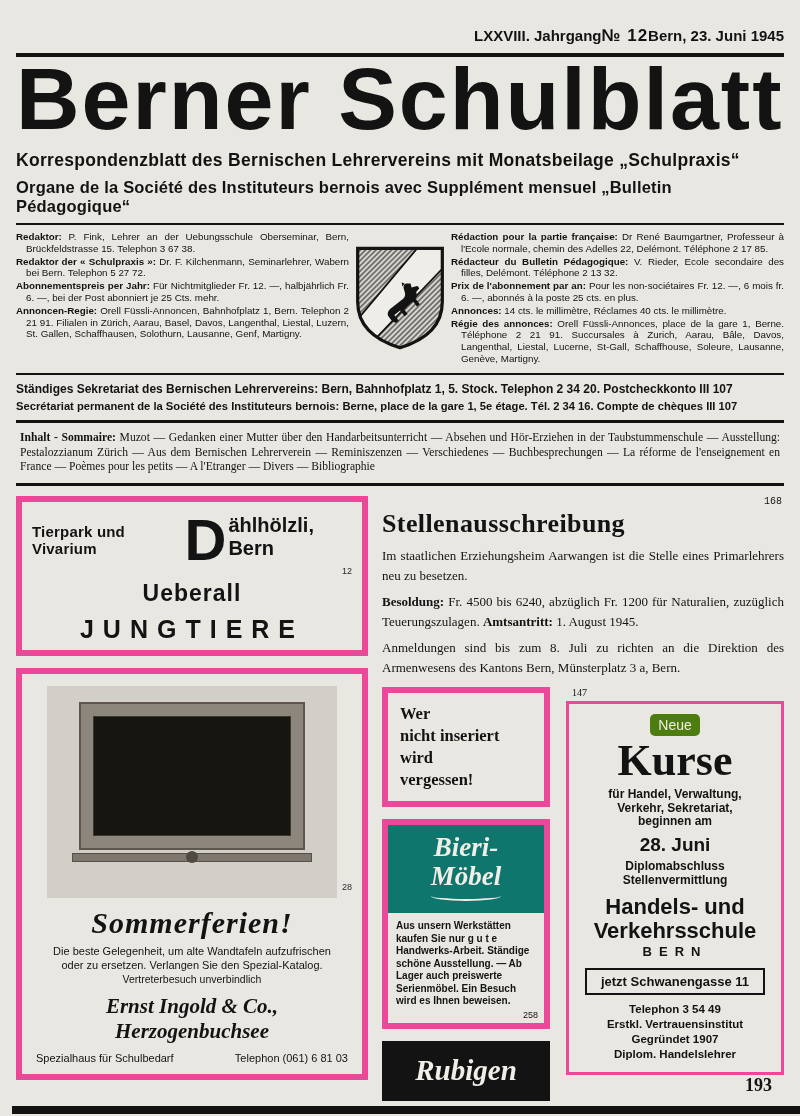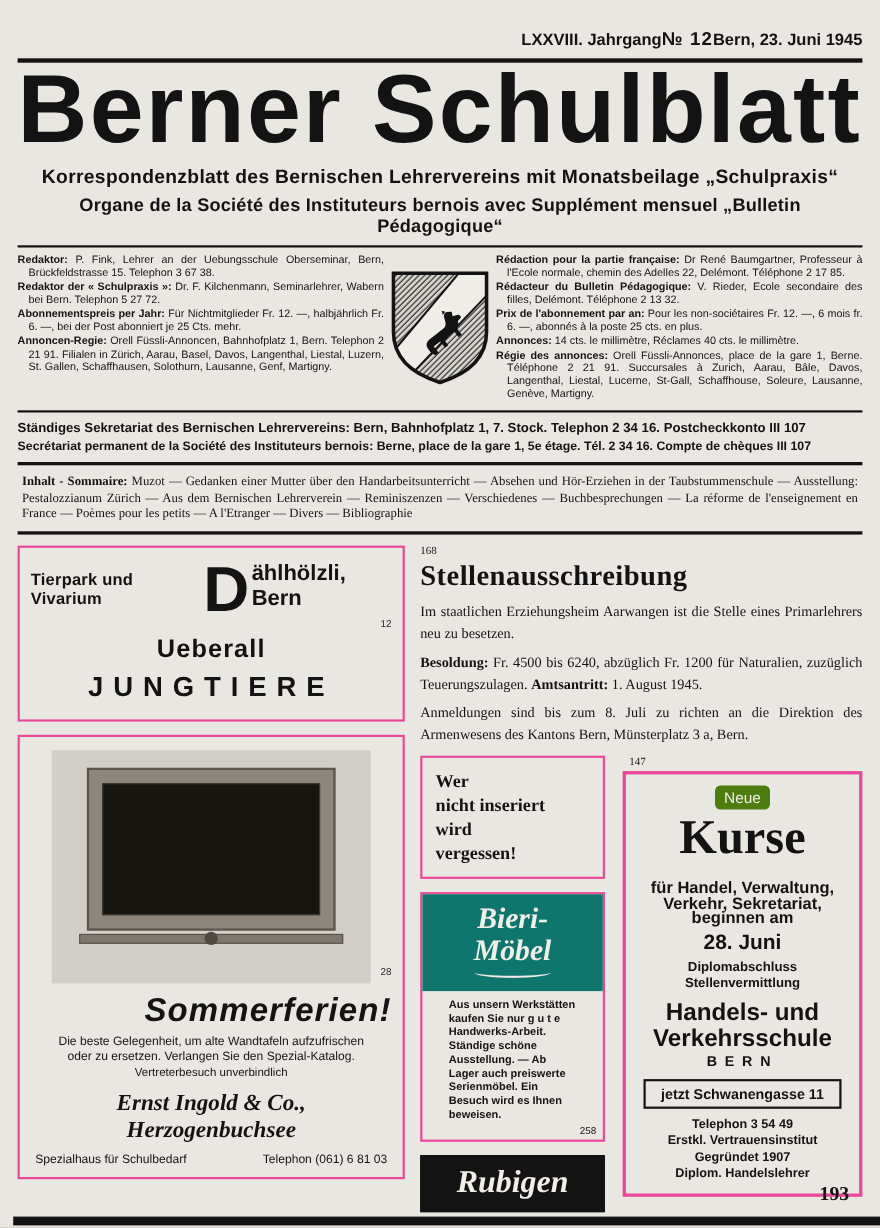--- a/index.html
+++ b/index.html
@@ -12,21 +12,21 @@
   .rule{background:#131313}
   .rule.thick{height:4px;margin-top:7px}
   .rule.thin{height:2px;margin:7px 0 6px}
   .rule.heavy{height:3px;margin:6px 0}
 
   
   .title-de{margin:2px 0 0;font-size:88px;line-height:0.92;font-weight:bold;letter-spacing:2px;white-space:nowrap}
   .title-row{display:flex;align-items:flex-end;margin-top:8px}
   .title-fr{margin:0;font-size:48px;line-height:0.95;font-weight:bold;letter-spacing:6px;white-space:nowrap}
   .appears{margin-left:auto;font-weight:bold;font-size:15px;line-height:19px;letter-spacing:1px;text-align:left;margin-bottom:2px}
-  .subtitle{text-align:center;font-weight:bold}
+  .subtitle{font-weight:bold}
   .subtitle.de{font-size:17.5px;margin-top:10px;letter-spacing:0.3px}
   .subtitle.fr{font-size:16.5px;margin-top:7px;letter-spacing:0.2px}
 
   
   .imprint{display:flex;gap:3px;align-items:stretch}
   .imp-col{flex:1;font-size:9.8px;line-height:11.8px;text-align:justify}
   .imp-col p{margin:0 0 1px;padding-left:10px;text-indent:-10px}
   .imp-col b{font-weight:bold}
   .imp-bear{width:96px;flex:none;display:flex;align-items:center;justify-content:center}
 
@@ -37,74 +37,74 @@
 
   
   .contents{font-family:"Liberation Serif",serif;font-size:11.6px;line-height:14.8px;text-align:justify;padding:2px 4px}
   .contents b{font-weight:bold}
 
   
   .main{display:flex;gap:14px;margin-top:10px}
   .col-left{width:352px;flex:none}
   .col-right{flex:1;position:relative}
 
-  .adbox{border:2px solid #ec4899;box-sizing:border-box;position:relative}
+  .adbox{border:6px solid #ec4899;box-sizing:border-box;position:relative}
 
   
   .ad-tierpark{height:160px;padding:12px 10px 8px}
   .tp-top{display:flex;align-items:center;justify-content:center}
   .tp-line1{font-weight:bold;font-size:15px;margin-right:6px;letter-spacing:0.2px}
   .tp-big{font-weight:bold;font-size:58px;line-height:0.85}
   .tp-line1b{font-weight:bold;font-size:20px;align-self:flex-end;margin:0 0 6px 2px}
   .tp-ueberall{font-weight:bold;font-size:23px;text-align:center;margin-top:14px;letter-spacing:1px}
   .tp-jungtiere{font-weight:bold;font-size:25px;text-align:center;margin-top:8px;letter-spacing:9px}
   .small-num{position:absolute;font-size:9px;color:#2a2a2a}
   .tp-num{right:10px;top:64px}
 
   
   .ad-sommerferien{margin-top:12px;padding:8px 10px 10px}
   .bb-photo{width:290px;height:212px;background:#d2cfc8;margin:4px auto 0;padding-top:16px;box-sizing:border-box}
   .bb-frame{width:226px;height:148px;margin:0 auto;background:#8d867c;padding:12px;box-sizing:border-box;border:2px solid #5c564e}
   .bb-board{width:100%;height:100%;background:#16150f;border:1px solid #3c3832;box-sizing:border-box}
   .bb-tray{width:240px;height:9px;background:#7e776e;margin:3px auto 0;border:1px solid #56504a;position:relative;box-sizing:border-box}
   .bb-knob{position:absolute;left:50%;top:-3px;width:12px;height:12px;margin-left:-6px;border-radius:50%;background:#4e4942}
   .sf-num{right:10px;top:208px}
-  .sf-title{font-family:Liberation Sans, sans-serif;font-style:italic;font-weight:bold;font-size:30px;text-align:right;margin-top:8px;letter-spacing:1px}
+  .sf-title{font-family:Liberation Serif, serif;font-style:italic;font-weight:bold;font-size:30px;text-align:center;margin-top:8px;letter-spacing:1px}
   .sf-text{font-size:11px;line-height:14px;text-align:center;width:300px;margin:4px auto 0}
   .sf-text2{font-size:10.5px;text-align:center;margin-top:1px}
   .sf-company{font-family:"Liberation Serif",serif;font-style:italic;font-weight:bold;font-size:21px;text-align:center;margin-top:9px}
   .sf-foot{display:flex;justify-content:space-between;font-size:11px;margin-top:8px;padding:0 4px}
 
   
-  .article-number{font-family:Liberation Serif, serif;font-size:10px;height:13px;padding-right:2px}
+  .article-number{text-align:right;font-family:Liberation Mono, monospace;font-size:10px;height:13px;padding-right:2px}
   .article-title{margin:0;font-family:"Liberation Serif",serif;font-weight:bold;font-size:26px;letter-spacing:0.4px}
   .article p{font-family:"Liberation Serif",serif;font-size:13px;line-height:19.5px;text-align:justify;margin:7px 0 0}
   .article p b{font-weight:bold}
 
   
   .ads-row{display:flex;gap:16px;margin-top:10px}
   .mid-col{width:168px;flex:none}
   .kurse-col{flex:1}
   .kurse-num{font-family:"Liberation Serif",serif;font-size:10px;height:14px;padding-left:6px}
 
   .ad-wer{padding:10px 12px;font-family:"Liberation Serif",serif;font-weight:bold;font-size:16.5px;line-height:22px}
   .ad-bieri{margin-top:12px}
   .bieri-black{background:#0f766e;color:#f1eee8;text-align:center;padding:8px 4px 12px}
   .bieri-script{font-family:"Liberation Serif",serif;font-style:italic;font-weight:bold;font-size:27px;line-height:29px}
   .flourish{width:70px;height:8px;border-bottom:2px solid #f1eee8;border-radius:50%;margin:0 auto}
-  .bieri-text{padding:7px 24px 2px;font-size:10px;line-height:12.5px;font-weight:bold;text-align:left}
+  .bieri-text{padding:7px 8px 2px;font-size:10px;line-height:12.5px;font-weight:bold;text-align:left}
   .bieri-num{text-align:right;font-size:9px;padding:0 6px 3px}
   .ad-rubigen{margin-top:12px;background:#131313;color:#f1eee8;text-align:center;padding:8px 6px 10px;border-color:#131313}
   .rubigen-script{font-family:"Liberation Serif",serif;font-style:italic;font-weight:bold;font-size:29px;line-height:30px}
 
   
   .ad-kurse{border-width:3px;padding:10px 8px;text-align:center}
   .k-badge{display:inline-block;background:#4d7c0f;color:#f1eee8;font-weight:normal;font-size:14px;padding:3px 8px;border-radius:5px}
   .k-title{font-family:"Liberation Serif",serif;font-weight:bold;font-size:44px;line-height:46px;margin-top:2px}
-  .k-lines{font-size:15px;font-weight:bold;line-height:13.5px;margin-top:17px}
+  .k-lines{font-size:12px;font-weight:bold;line-height:13.5px;margin-top:4px}
   .k-date{font-size:19px;font-weight:bold;margin-top:5px}
   .k-sub{font-size:12px;font-weight:bold;line-height:14.5px;margin-top:3px}
   .k-school{font-size:22px;font-weight:bold;line-height:24px;margin-top:7px}
   .k-city{font-size:13px;font-weight:bold;letter-spacing:7px;margin-top:1px}
   .k-addr{border:2px solid #131313;font-size:13px;font-weight:bold;padding:4px 4px;margin:9px 8px 7px}
   .k-line{font-size:11.5px;font-weight:bold;line-height:15px}
 
   .page-number{position:absolute;right:28px;bottom:20px;font-family:"Liberation Serif",serif;font-weight:bold;font-size:18px}
   .bottom-bar{position:absolute;left:12px;right:0;bottom:2px;height:8px;background:#131313}
 </style>
@@ -162,21 +162,21 @@
       <p><b>Rédacteur du Bulletin Pédagogique:</b><span> V. Rieder, Ecole secondaire des filles, Delémont. Téléphone 2 13 32.</span></p>
       <p><b>Prix de l'abonnement par an:</b><span> Pour les non-sociétaires Fr. 12. —, 6 mois fr. 6. —, abonnés à la poste 25 cts. en plus.</span></p>
       <p><b>Annonces:</b><span> 14 cts. le millimètre, Réclames 40 cts. le millimètre.</span></p>
       <p><b>Régie des annonces:</b><span> Orell Füssli-Annonces, place de la gare 1, Berne. Téléphone 2 21 91. Succursales à Zurich, Aarau, Bâle, Davos, Langenthal, Liestal, Lucerne, St-Gall, Schaffhouse, Soleure, Lausanne, Genève, Martigny.</span></p>
     </div>
   </div>
 
   <div class="rule thin"></div>
 
   <div class="secretariat">
-    <div class="de">Ständiges Sekretariat des Bernischen Lehrervereins: Bern, Bahnhofplatz 1, 7. Stock. Telephon 2 34 16. Postcheckkonto III 107</div>
+    <div class="de">Ständiges Sekretariat des Bernischen Lehrervereins: Bern, Bahnhofplatz 1, 5. Stock. Telephon 2 34 20. Postcheckkonto III 107</div>
     <div class="fr">Secrétariat permanent de la Société des Instituteurs bernois: Berne, place de la gare 1, 5e étage. Tél. 2 34 16. Compte de chèques III 107</div>
   </div>
 
   <div class="rule heavy"></div>
 
   <div class="contents">
     <b>Inhalt - Sommaire:</b><span> Muzot — Gedanken einer Mutter über den Handarbeitsunterricht — Absehen und Hör-Erziehen in der Taubstummenschule — Ausstellung: Pestalozzianum Zürich — Aus dem Bernischen Lehrerverein — Reminiszenzen — Verschiedenes — Buchbesprechungen — La réforme de l'enseignement en France — Poèmes pour les petits — A l'Etranger — Divers — Bibliographie</span>
   </div>
 
   <div class="rule heavy"></div>

